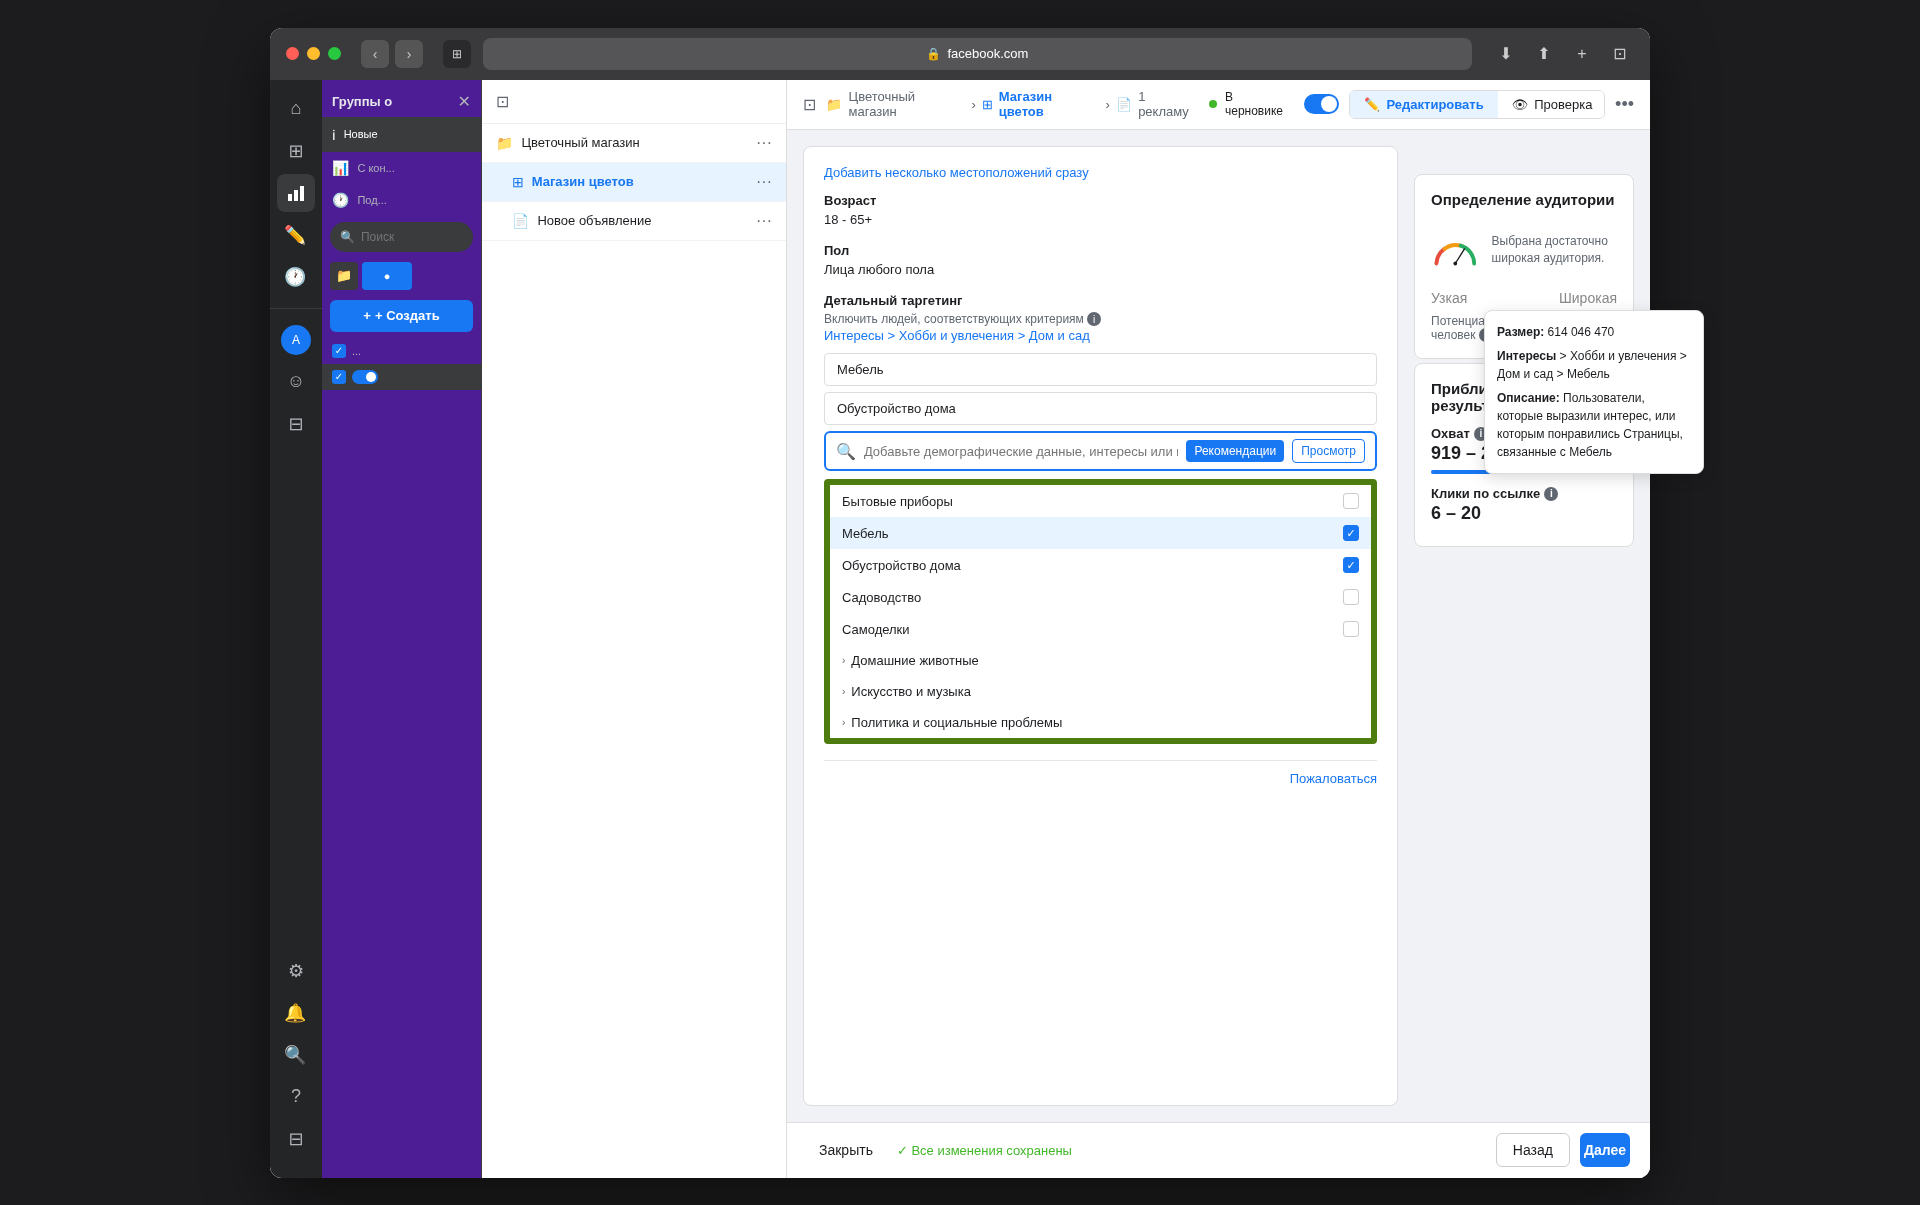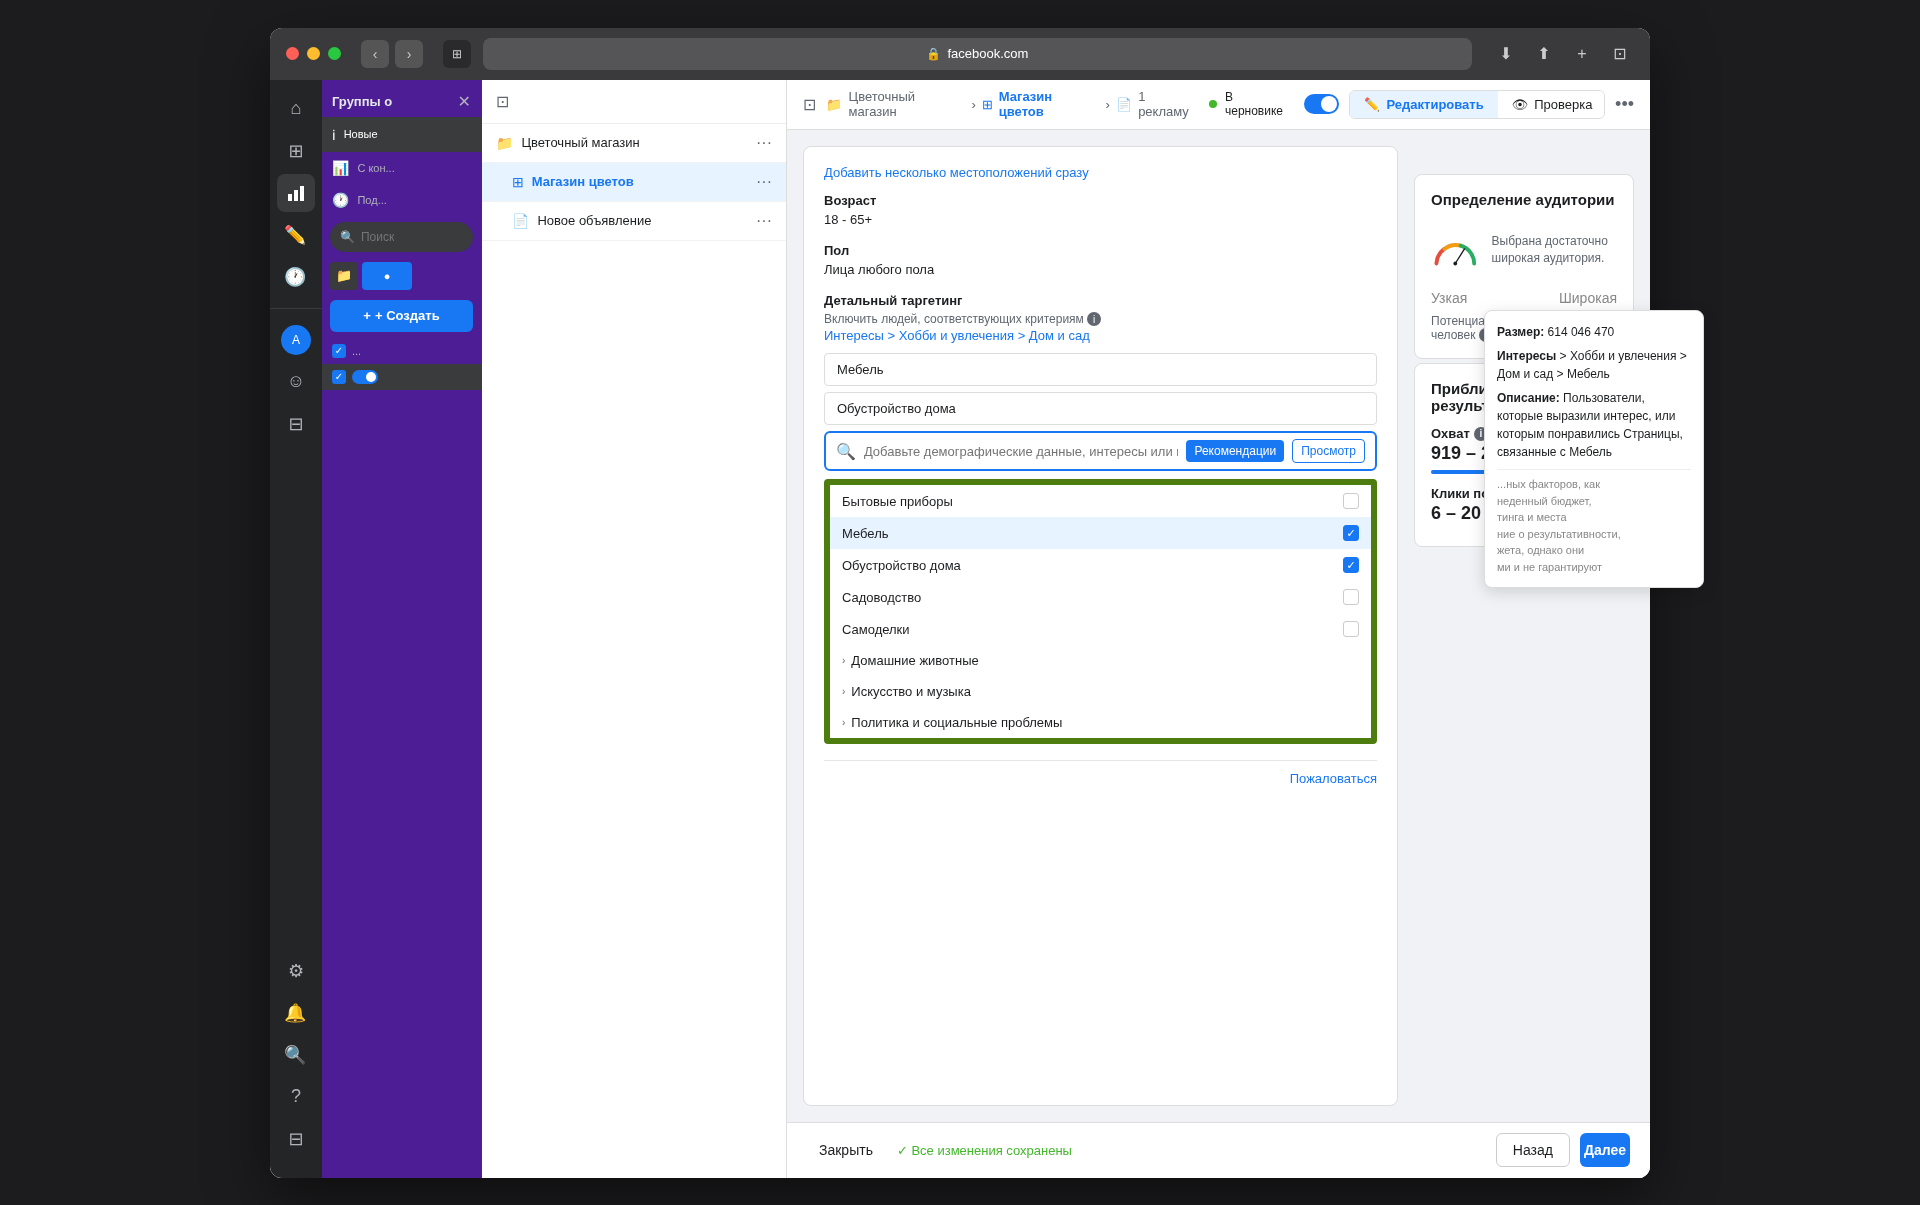--- a/index.html
+++ b/index.html
@@ -835,28 +835,20 @@
             <span>614 046 470</span>
           </div>
           <div style="margin-bottom:6px;">
             <span style="font-weight:600;">Интересы</span>
             <span>&gt; Хобби и увлечения &gt; Дом и сад &gt; Мебель</span>
           </div>
           <div>
             <span style="font-weight:600;">Описание:</span>
             <span>Пользователи, которые выразили интерес, или которым понравились Страницы, связанные с Мебель</span>
           </div>
-          <div style="margin-top:8px;font-size:11px;color:#888;border-top:1px solid #eee;padding-top:6px;">
-            <span>...ных факторов, как</span><br>
-            <span>неденный бюджет,</span><br>
-            <span>тинга и места</span><br>
-            <span>ние о результативности,</span><br>
-            <span>жета, однако они</span><br>
-            <span>ми и не гарантируют</span>
-          </div>
         </div>
       </div>
 
       <div class="bottom-bar">
         <button class="close-btn">Закрыть</button>
         <span class="saved-text">✓ Все изменения сохранены</span>
         <div style="margin-left:auto;display:flex;gap:10px;">
           <button class="back-btn">Назад</button>
           <button class="next-btn">Далее</button>
         </div>

